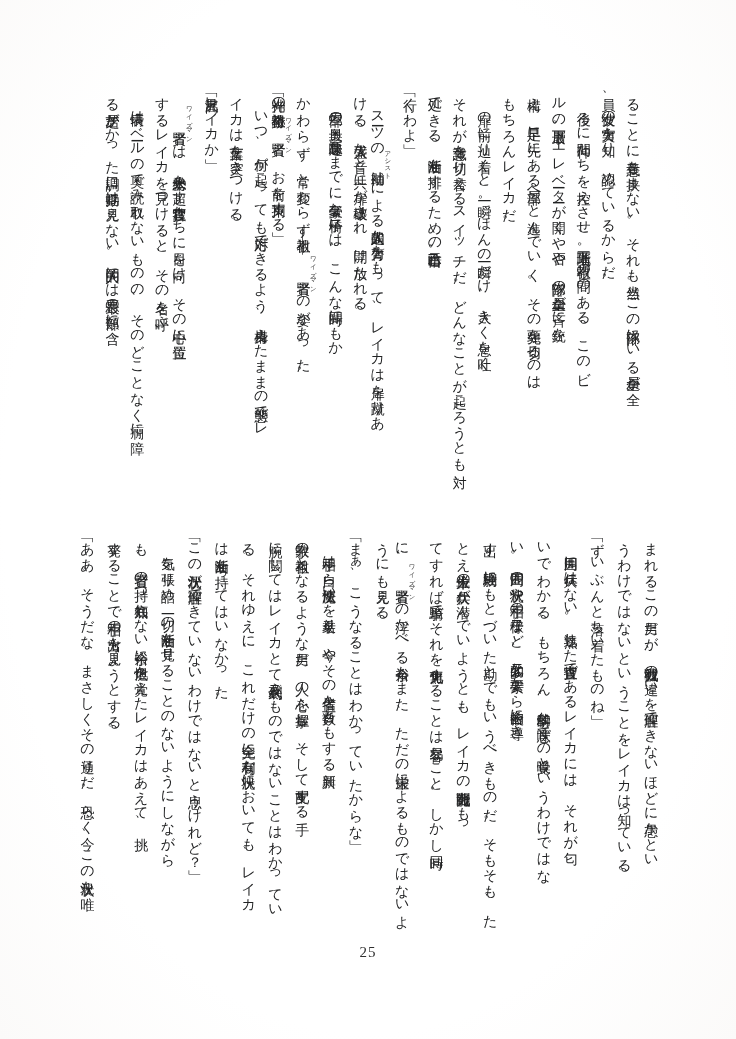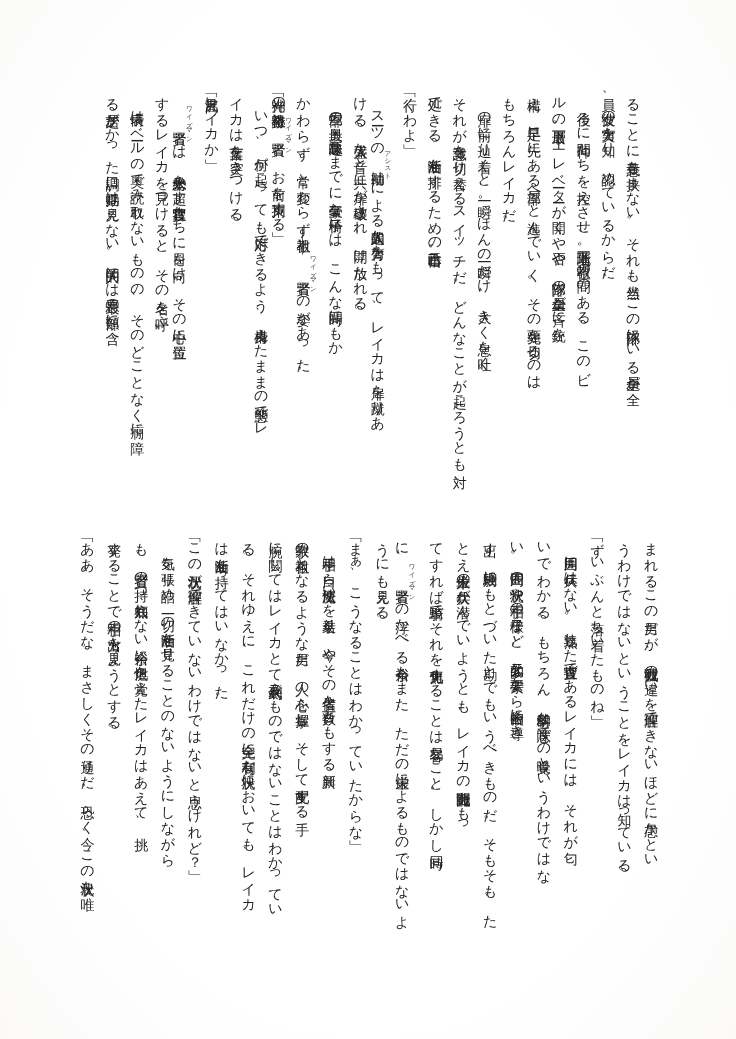--- a/index.html
+++ b/index.html
@@ -113,13 +113,14 @@
       <div class="col">宗教の教祖となるような男だ。人の心を掌握し、そして支配する手</div>
       <div class="col">腕に関してはレイカとて到底及ぶものではないことはわかってい</div>
       <div class="col">る。それゆえに、これだけの完全に有利な状況においても、レイカ</div>
       <div class="col">は油断を持ってはいなかった。</div>
       <div class="col">「この状況が理解できていないわけではないと思うけれど？」</div>
       <div class="col indent">気を張り詰め、一切の油断を見せることのないようにしながら</div>
       <div class="col">も、賢者の持つ底知れない余裕に危惧を覚えたレイカはあえて、挑</div>
       <div class="col">発することで相手の出方を見ようとする。</div>
       <div class="col">「ああ。そうだな。まさしくその通りだ。恐らく今、この状況を唯</div>
     </div>
+  <div class="page-number">25</div>
 </div>
 
 </body></html>

